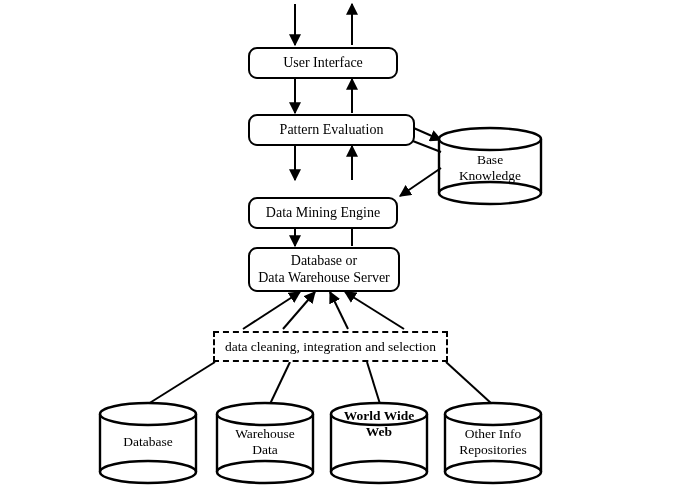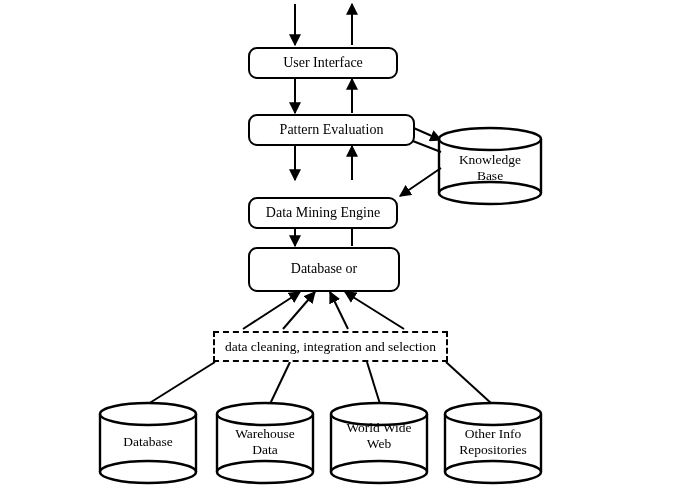--- a/index.html
+++ b/index.html
@@ -121,32 +121,33 @@
   <div class="node-box" style="left:248px; top:114px; width:167px; height:32px;">
     <span>Pattern Evaluation</span>
   </div>
 
   <div class="node-box" style="left:248px; top:181px; width:150px; height:32px;margin-top:16px;">
     <span>Data Mining Engine</span>
   </div>
 
   <div class="node-box" style="left:248px; top:247px; width:152px; height:45px; flex-direction:column;text-align:center;">
     <span>Database or</span>
+    <span>Data Warehouse Server</span>
   </div>
 
   <div class="cylinder" style="left:437px; top:126px; width:106px; height:80px;">
     <svg width="106" height="80" viewBox="0 0 106 80">
       <path d="M 2 13 L 2 67" stroke="#000000" stroke-width="2.4" fill="none"></path>
       <path d="M 104 13 L 104 67" stroke="#000000" stroke-width="2.4" fill="none"></path>
       <ellipse cx="53" cy="67" rx="51" ry="11" fill="#ffffff" stroke="#000000" stroke-width="2.4"></ellipse>
       <ellipse cx="53" cy="13" rx="51" ry="11" fill="#ffffff" stroke="#000000" stroke-width="2.4"></ellipse>
     </svg>
     <div class="cyl-label" style="top:26px;">
+      <div>Base</div>
       <div>Knowledge</div>
-      <div>Base</div>
     </div>
   </div>
 
   <div class="dashed-box" style="left:213px; top:331px; width:235px; height:31px;">
     <span>data cleaning, integration and selection</span>
   </div>
 
   <div class="cylinder" style="left:98px; top:400px; width:100px; height:86px;">
     <svg width="100" height="86" viewBox="0 0 100 86">
       <path d="M 2 14 L 2 72" stroke="#000000" stroke-width="2.4" fill="none"></path>
@@ -172,21 +173,21 @@
     </div>
   </div>
 
   <div class="cylinder" style="left:329px; top:400px; width:100px; height:86px;">
     <svg width="100" height="86" viewBox="0 0 100 86">
       <path d="M 2 14 L 2 72" stroke="#000000" stroke-width="2.4" fill="none"></path>
       <path d="M 98 14 L 98 72" stroke="#000000" stroke-width="2.4" fill="none"></path>
       <ellipse cx="50" cy="72" rx="48" ry="11" fill="#ffffff" stroke="#000000" stroke-width="2.4"></ellipse>
       <ellipse cx="50" cy="14" rx="48" ry="11" fill="#ffffff" stroke="#000000" stroke-width="2.4"></ellipse>
     </svg>
-    <div class="cyl-label" style="top:20px;">
+    <div class="cyl-label" style="top:8px;font-weight:bold;">
       <div>World Wide</div>
       <div>Web</div>
     </div>
   </div>
 
   <div class="cylinder" style="left:443px; top:400px; width:100px; height:86px;">
     <svg width="100" height="86" viewBox="0 0 100 86">
       <path d="M 2 14 L 2 72" stroke="#000000" stroke-width="2.4" fill="none"></path>
       <path d="M 98 14 L 98 72" stroke="#000000" stroke-width="2.4" fill="none"></path>
       <ellipse cx="50" cy="72" rx="48" ry="11" fill="#ffffff" stroke="#000000" stroke-width="2.4"></ellipse>

